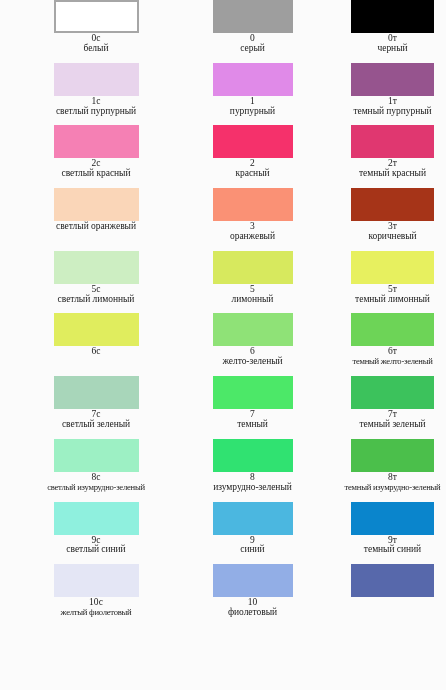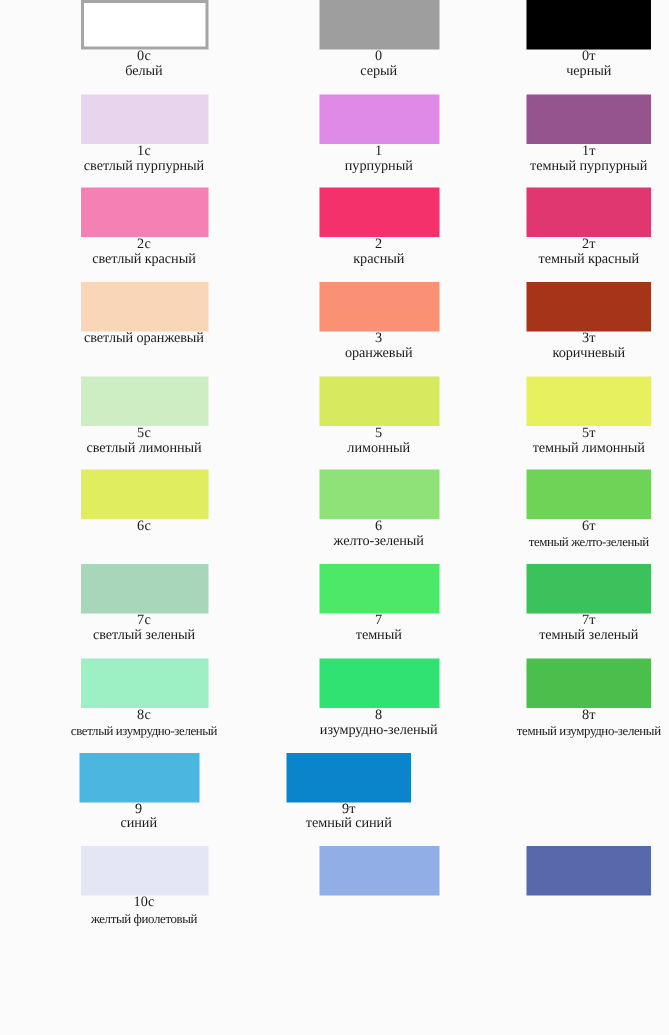--- a/index.html
+++ b/index.html
@@ -250,20 +250,27 @@
       </div>
       <div class="palette-cell cell-dark">
         <div class="swatch" title="темный изумрудно-зеленый" style="background: rgb(75, 191, 75);"></div>
         <div class="cell-label">
           <span class="code">8т</span>
           <span class="name wide">темный изумрудно-зеленый</span>
         </div>
       </div>
     </div>
     <div class="palette-row">
+      <div class="palette-cell cell-light">
+        <div class="swatch" title="светлый синий" style="background: rgb(143, 240, 222);"></div>
+        <div class="cell-label">
+          <span class="code">9c</span>
+          <span class="name">светлый синий</span>
+        </div>
+      </div>
       <div class="palette-cell cell-mid">
         <div class="swatch" title="синий" style="background: rgb(75, 183, 224);"></div>
         <div class="cell-label">
           <span class="code">9</span>
           <span class="name">синий</span>
         </div>
       </div>
       <div class="palette-cell cell-dark">
         <div class="swatch" title="темный синий" style="background: rgb(10, 133, 204);"></div>
         <div class="cell-label">
@@ -275,18 +282,22 @@
     <div class="palette-row">
       <div class="palette-cell cell-light">
         <div class="swatch" title="светлый фиолетовый" style="background: rgb(228, 230, 245);"></div>
         <div class="cell-label">
           <span class="code">10c</span>
           <span class="name wide">желтый фиолетовый</span>
         </div>
       </div>
       <div class="palette-cell cell-mid">
         <div class="swatch" title="фиолетовый" style="background: rgb(146, 174, 230);"></div>
+        <div class="cell-label">
+          <span class="code">10</span>
+          <span class="name">фиолетовый</span>
+        </div>
       </div>
       <div class="palette-cell cell-dark">
         <div class="swatch" title="темный фиолетовый" style="background: rgb(87, 104, 171);"></div>
       </div>
     </div>
   </div>
 
 </body></html>

